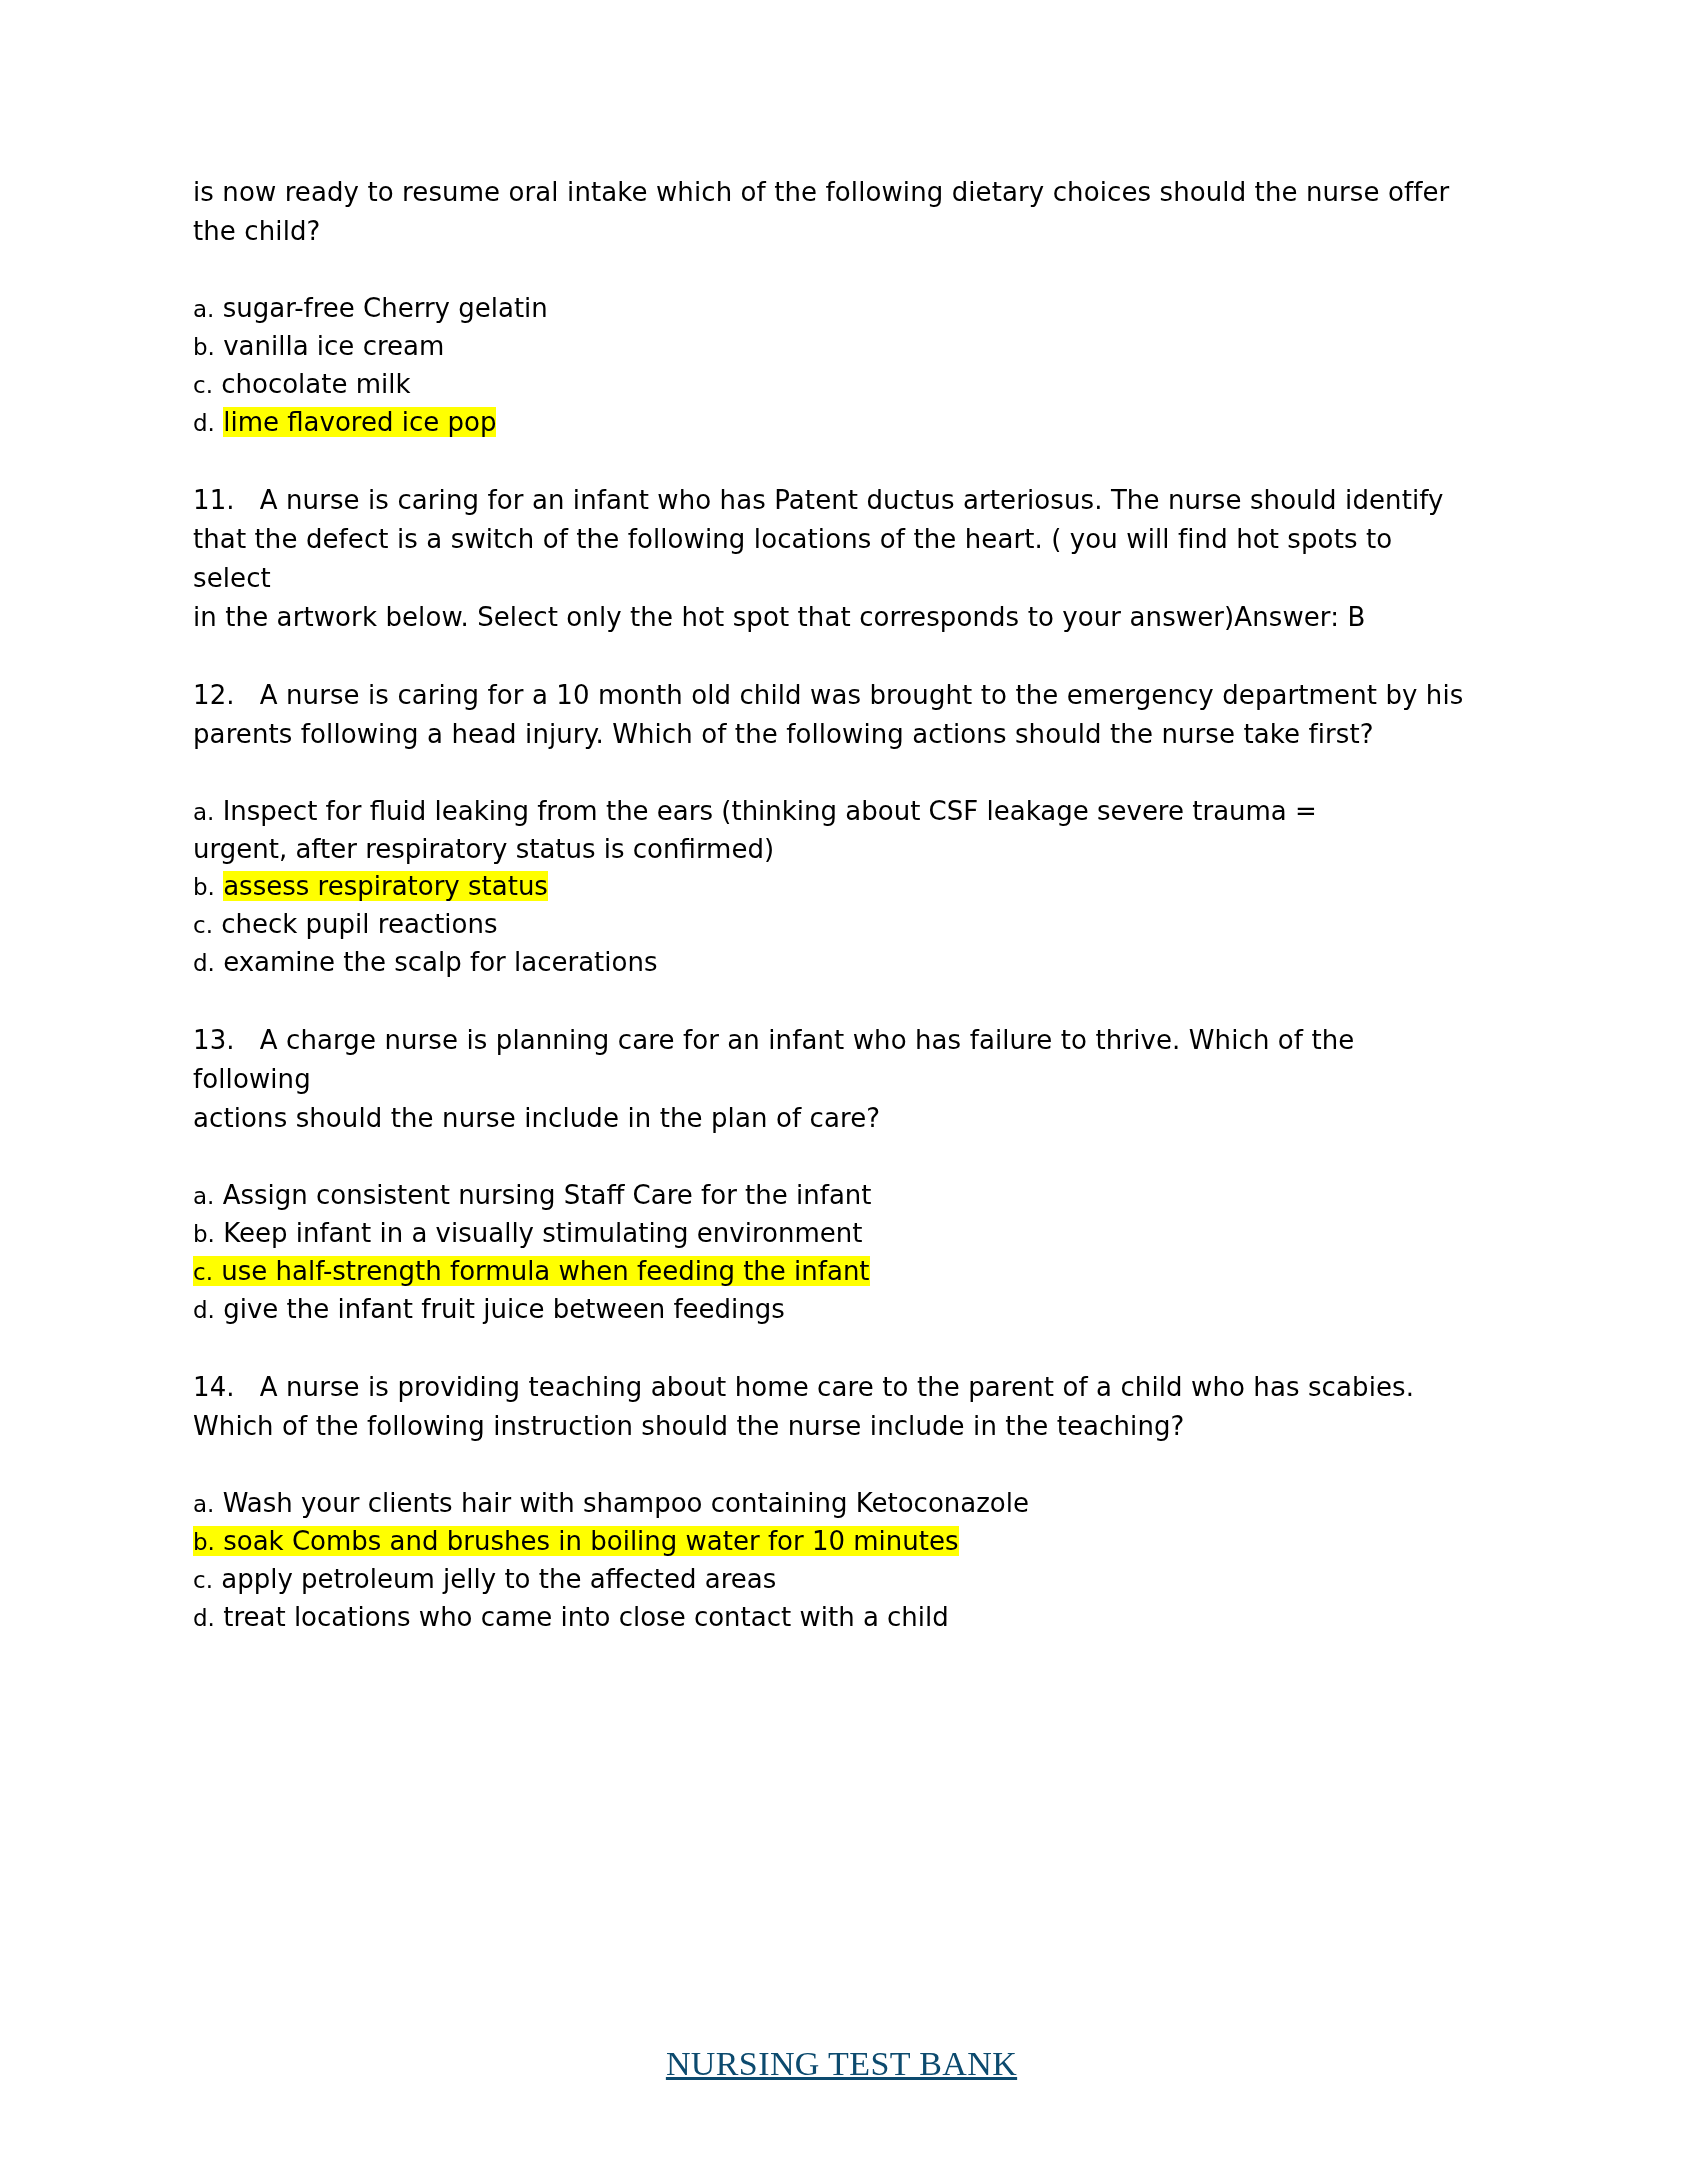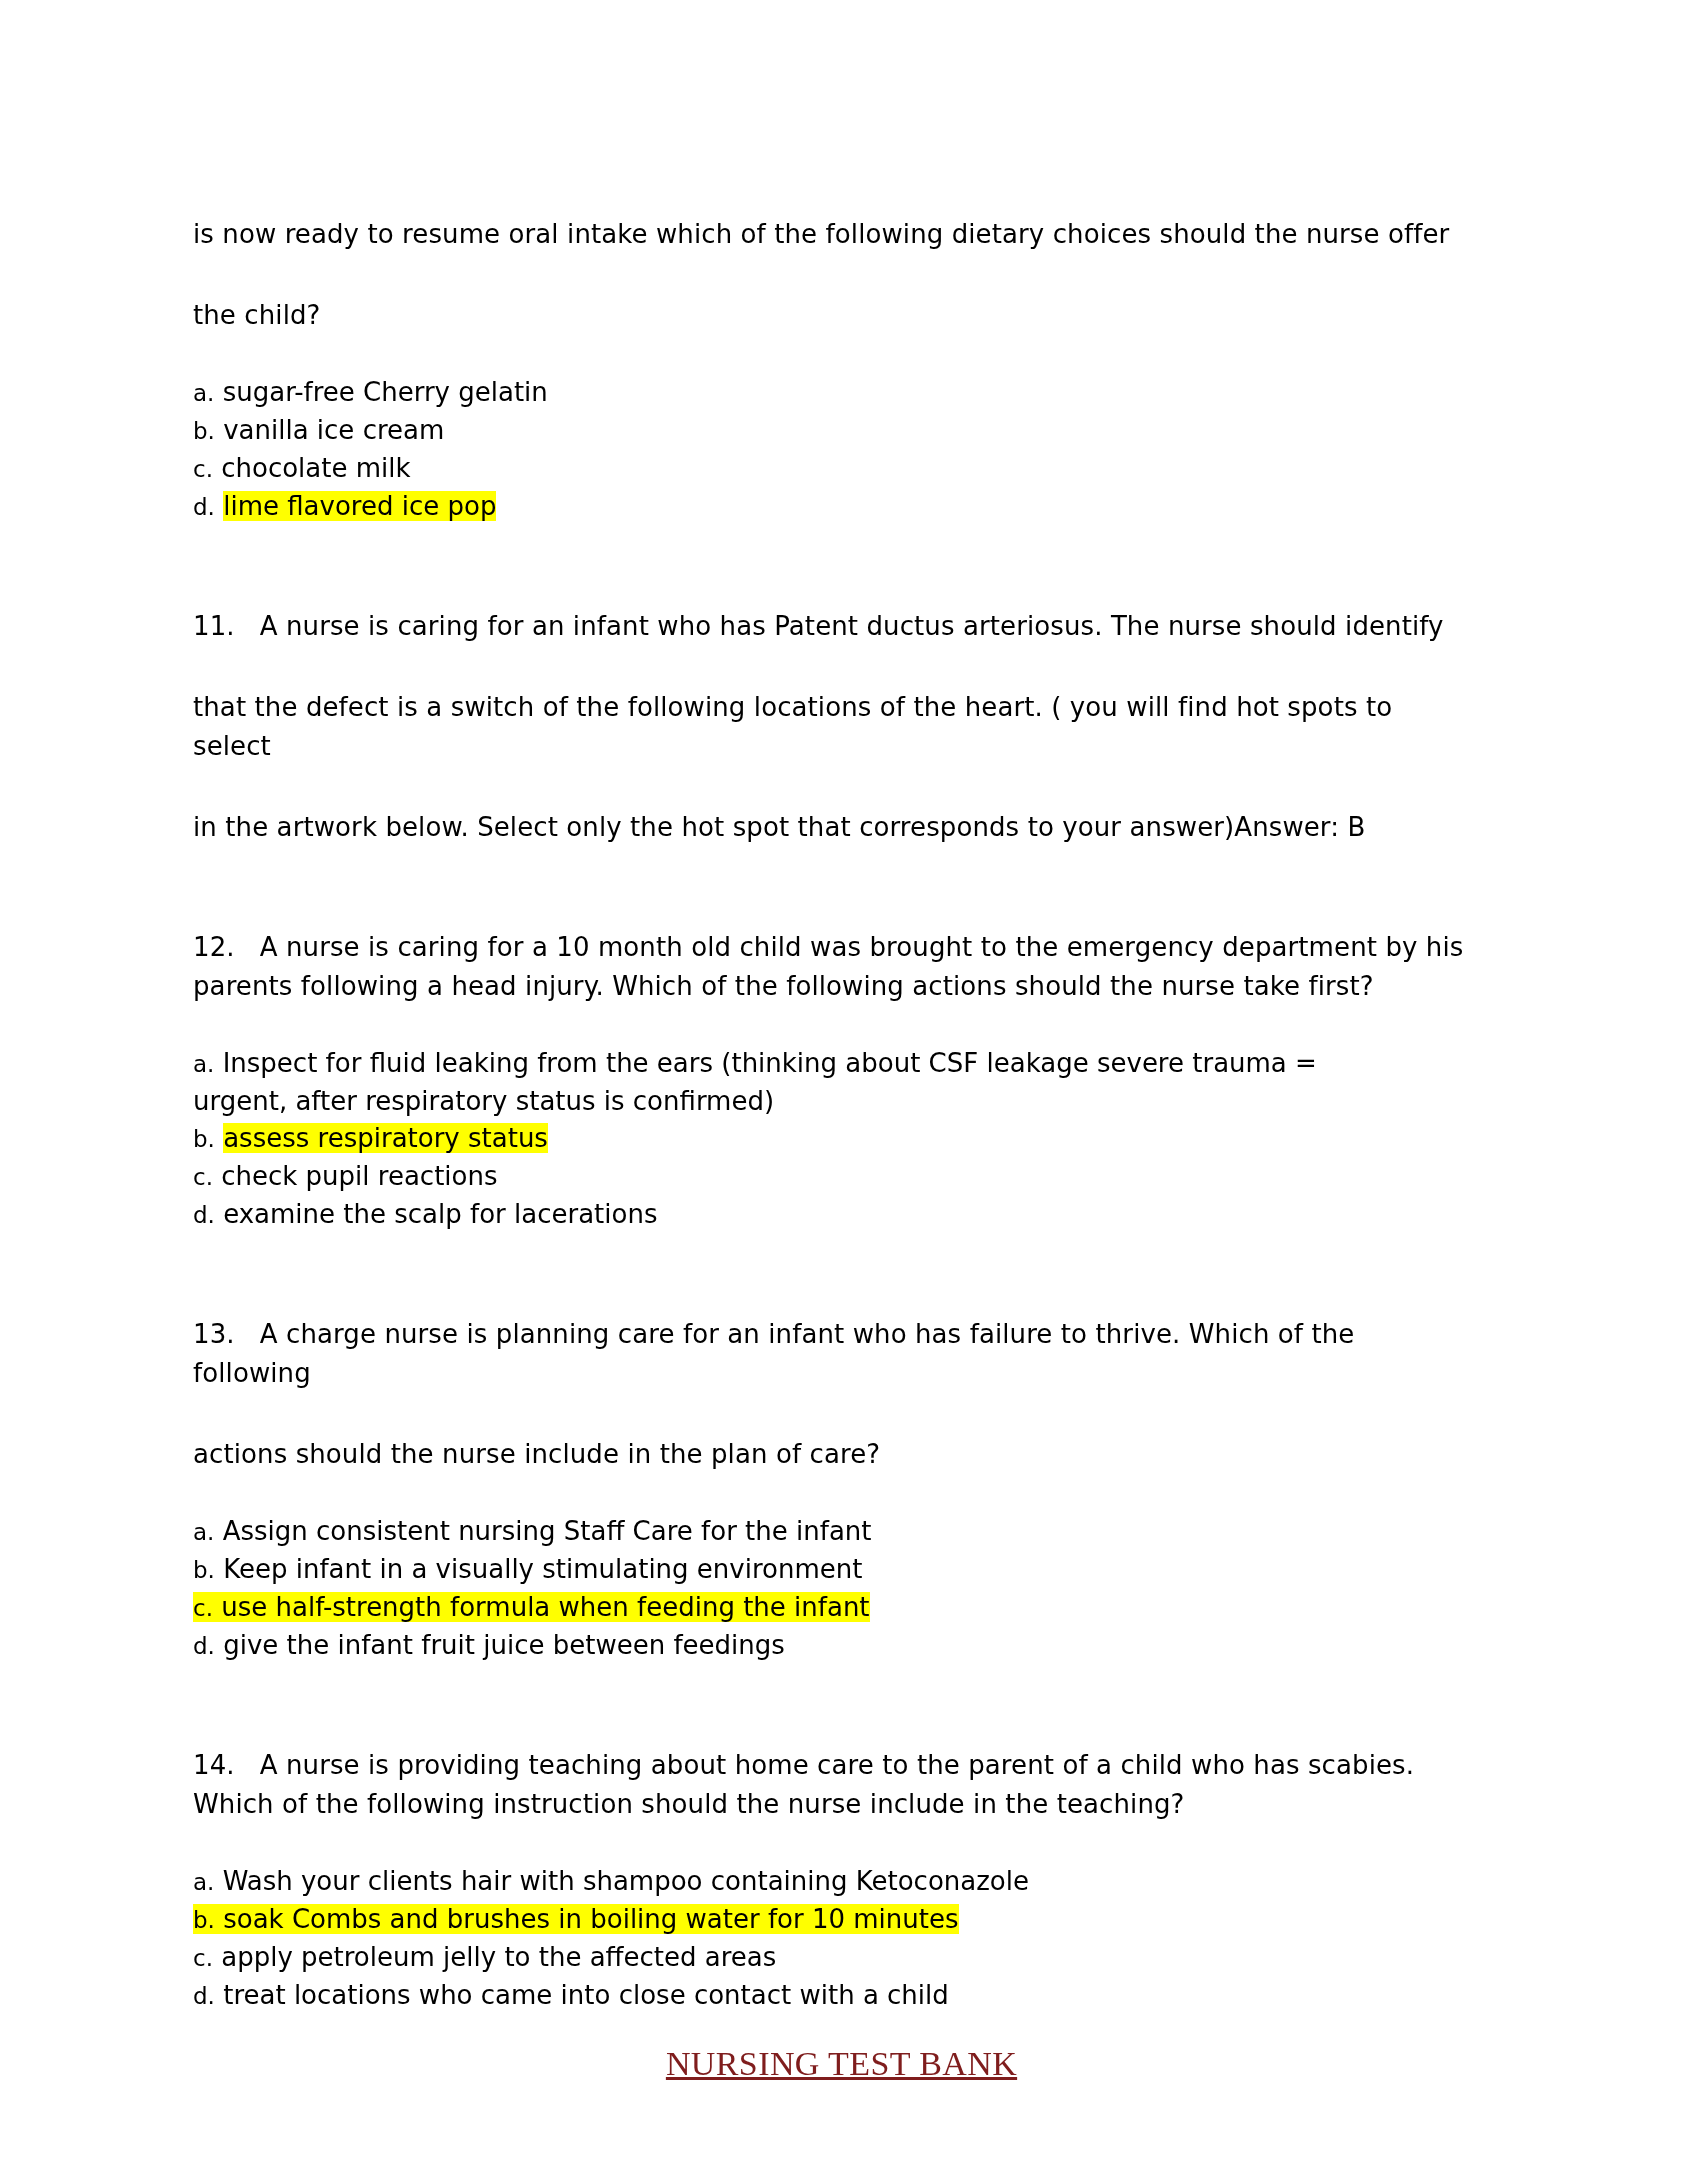--- a/index.html
+++ b/index.html
@@ -24,21 +24,20 @@
   .blocks {
     width: 1277px;
   }
   .para {
     font-size: 26px;
     line-height: 39px;
     letter-spacing: 0.1px;
   }
   .para .line {
     white-space: pre-wrap;
-    margin-top: 42px;
   }
   .gap {
     height: 39px;
   }
   .opt {
     font-size: 26px;
     line-height: 37px;
     white-space: pre-wrap;
   }
   .opt .tag {
@@ -51,21 +50,21 @@
   .footer {
     position: absolute;
     left: 0;
     right: 0;
     bottom: 95px;
     text-align: center;
   }
   .footer a {
     font-family: "Liberation Serif", serif;
     font-size: 34px;
-    color: #7f1d1d;
+    color: #0c4a6e;
     text-decoration: underline;
     letter-spacing: 0.4px;
   }
 </style>
 </head>
 <body>
 
 <div class="page">
 
   <div class="blocks">

